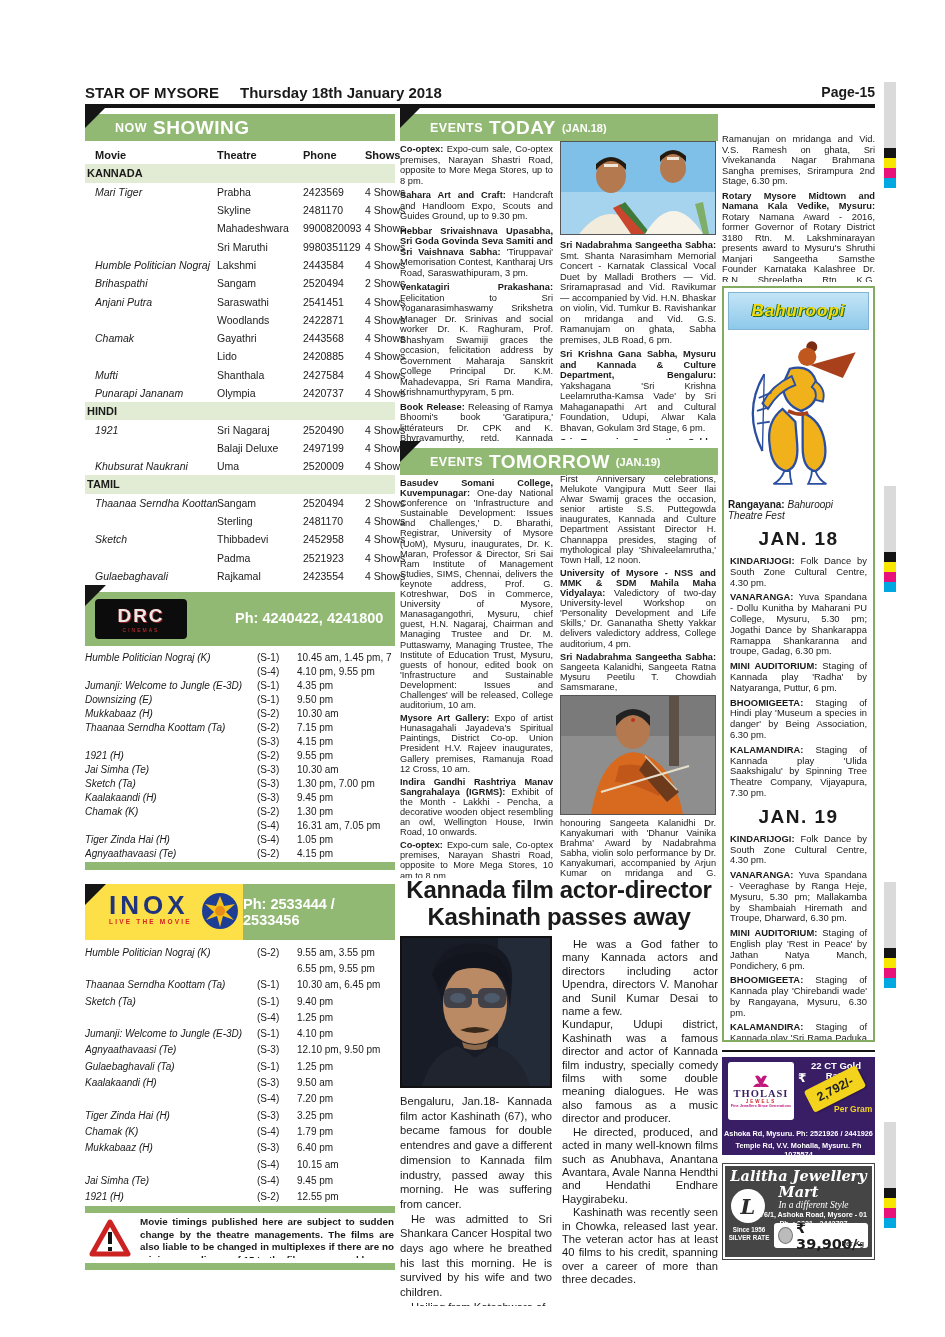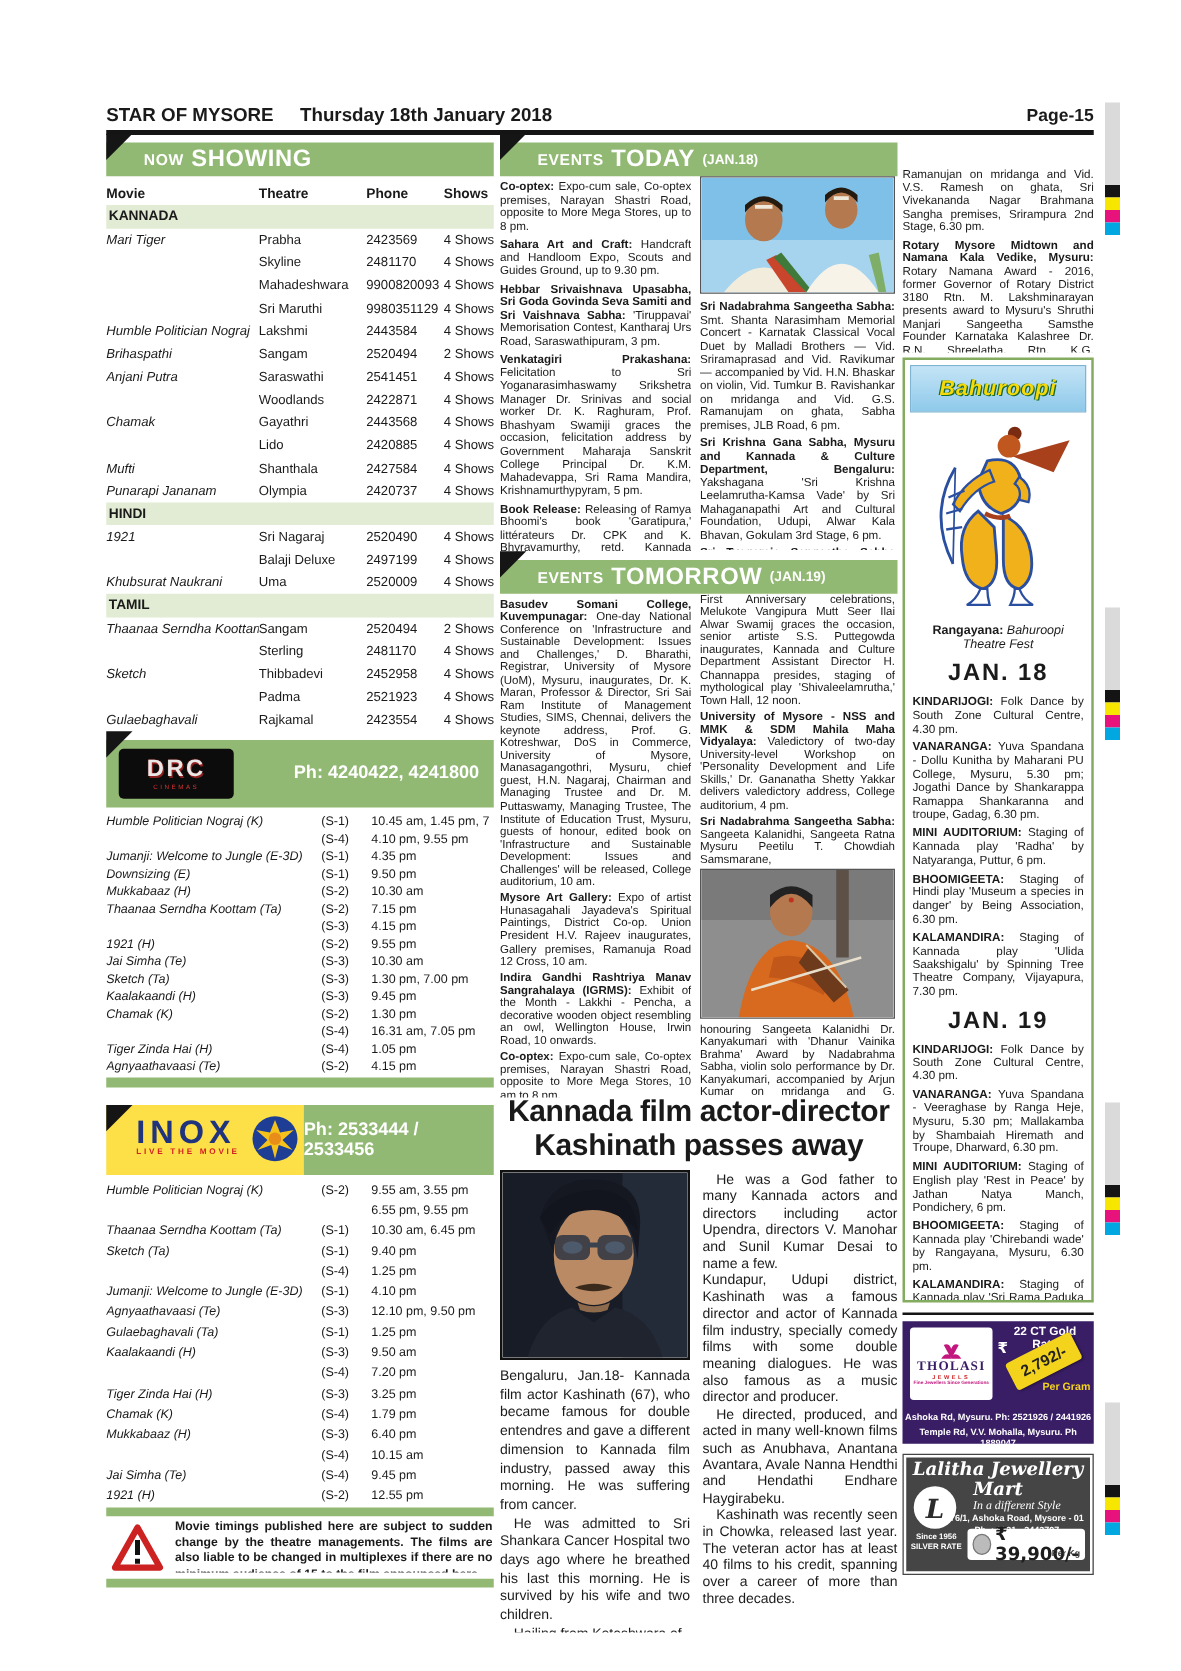--- a/index.html
+++ b/index.html
@@ -12,21 +12,21 @@
   .mast-page{font-size:14px;font-weight:bold;}
   .rule{background:#141414;}
   
   .gbar{background:#92B973;display:flex;align-items:center;}
   .corner{position:absolute;top:-7px;left:0;width:0;height:0;
           border-top:21px solid #151515;border-right:21px solid transparent;}
   .bar-small{color:#fff;font-weight:bold;font-size:12.5px;margin-left:30px;letter-spacing:.5px;}
   .bar-big{color:#fff;font-weight:bold;font-size:19px;margin-left:6px;letter-spacing:.5px;}
   .bar-date{color:#fff;font-weight:bold;font-size:11px;margin-left:6px;}
   
-  .ns-row,.ns-head{display:grid;grid-template-columns:122px 86px 62px 40px;align-items:center;height:18.3px;}
+  .ns-row,.ns-head{display:grid;grid-template-columns:122px 86px 62px 40px;align-items:center;height:18.3px;margin-left:10px;}
   .ns-head{font-size:11px;font-weight:bold;}
   .ns-cat{background:#E2ECD4;font-weight:bold;font-size:11px;height:18.3px;display:flex;align-items:center;padding-left:2px;}
   .ns-row{font-size:10.5px;}
   .ns-movie{font-style:italic;white-space:nowrap;overflow:hidden;}
   .ns-phone,.ns-theatre,.ns-shows{white-space:nowrap;}
   
   .cin-row{display:grid;grid-template-columns:172px 40px 98px;align-items:center;font-size:10px;}
   .cin-movie{font-style:italic;white-space:nowrap;overflow:hidden;}
   .cin-screen,.cin-times{white-space:nowrap;}
   .drc-list .cin-row{height:14.05px;}
@@ -54,21 +54,21 @@
   .lh1 .apara{line-height:14.7px;}
   .lh2 .apara{line-height:13.4px;}
   .ind{text-indent:11px;}
   
   .rangbox{border:2px solid #84AC60;box-sizing:border-box;background:#fff;overflow:hidden;padding:4px;}
   .poster{height:38px;background:linear-gradient(#c4e4f6,#8ec9ea);display:flex;align-items:center;justify-content:center;
           border:1px solid #7fb4d2;box-sizing:border-box;}
   .poster span{font-weight:bold;font-style:italic;font-size:17px;color:#f5d90a;
                text-shadow:1px 1px 0 #1c6b2d,-1px 0 0 #1c6b2d;letter-spacing:1px;}
   .figwrap{height:168px;display:flex;align-items:center;justify-content:center;}
-  .rcaption{font-size:10px;text-align:center;margin:1px 0 2px;}
+  .rcaption{font-size:10px;text-align:left;margin:1px 0 2px;}
   .rday{font-size:19px;font-weight:bold;text-align:center;margin:7px 0 6px;letter-spacing:1.5px;}
   .ritem{font-size:9.4px;line-height:10.8px;text-align:justify;margin:0 0 4px;padding:0 2px;}
   
   .disc{font-size:9.8px;line-height:12.6px;font-weight:bold;text-align:justify;}
   
   .tholasi{background:#391E66;overflow:hidden;}
   .th-panel{position:absolute;left:6px;top:5px;width:66px;height:58px;background:#fff;border-radius:3px;
             display:flex;flex-direction:column;align-items:center;justify-content:center;}
   .th-brand{font-family:"Liberation Serif",serif;font-weight:bold;font-size:10.5px;color:#391E66;letter-spacing:1px;}
   .th-sub{font-size:4.5px;color:#c22;letter-spacing:2px;font-weight:bold;}
@@ -613,21 +613,21 @@
       <div class="th-sub">JEWELS</div>
       <div class="th-tag2">Fine Jewellers Since Generations</div>
     </div>
     <div class="th-header">22 CT Gold Rate</div>
     <div class="th-rupee">₹</div>
     <div class="th-pricetag">
       <span>2,792/-</span>
     </div>
     <div class="th-per">Per Gram</div>
     <div class="th-addr" style="top:72px;">Ashoka Rd, Mysuru. Ph: 2521926 / 2441926</div>
-    <div class="th-addr" style="top:84px;">Temple Rd, V.V. Mohalla, Mysuru. Ph 1889047</div>
+    <div class="th-addr" style="top:84px;">Temple Rd, V.V. Mohalla, Mysuru. Ph 1075574</div>
   </div>
 
   <div class="abs lalitha" style="left:722px;top:1163px;width:153px;height:97px;">
     <div class="ll-title">Lalitha Jewellery Mart</div>
     <div class="ll-tag">In a different Style</div>
     <div class="ll-addr">76/1, Ashoka Road, Mysore - 01</div>
     <div class="ll-addr">Ph. : 0821 - 2442797</div>
     <div class="ll-logo">L</div>
     <div class="ll-since">
       <div>Since 1956</div>

